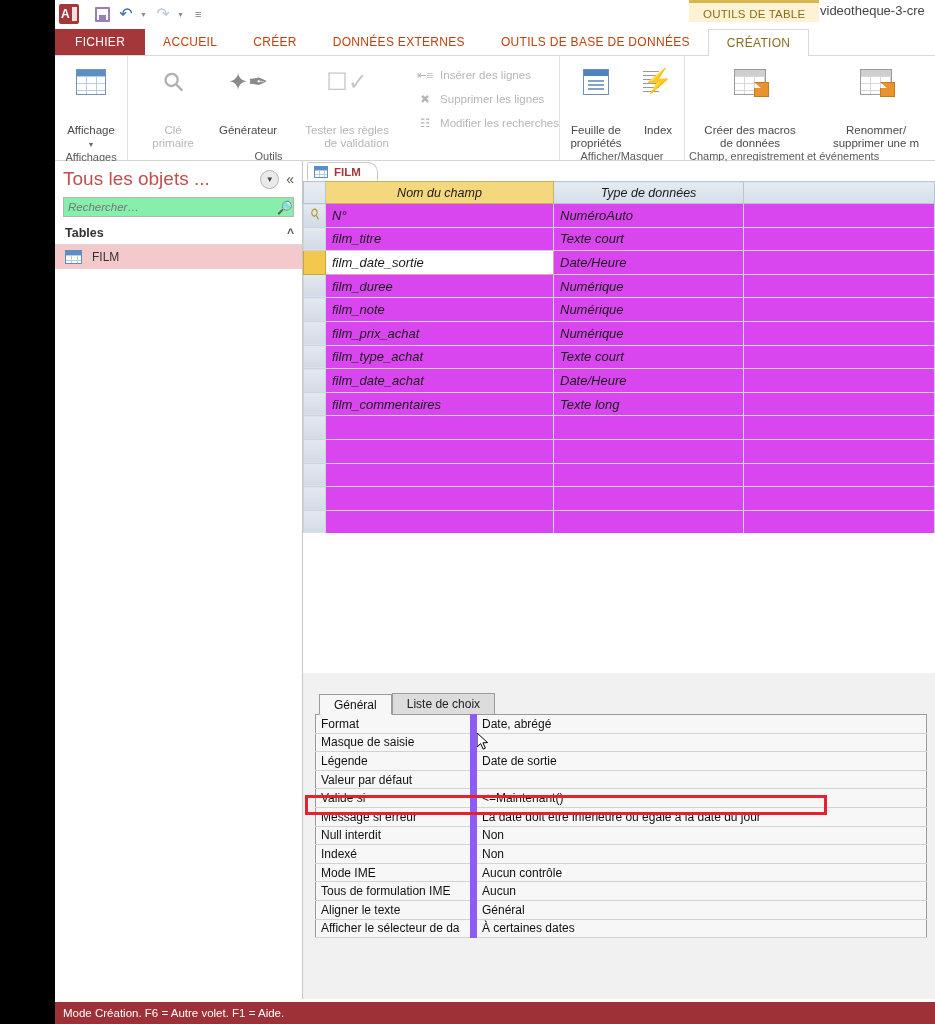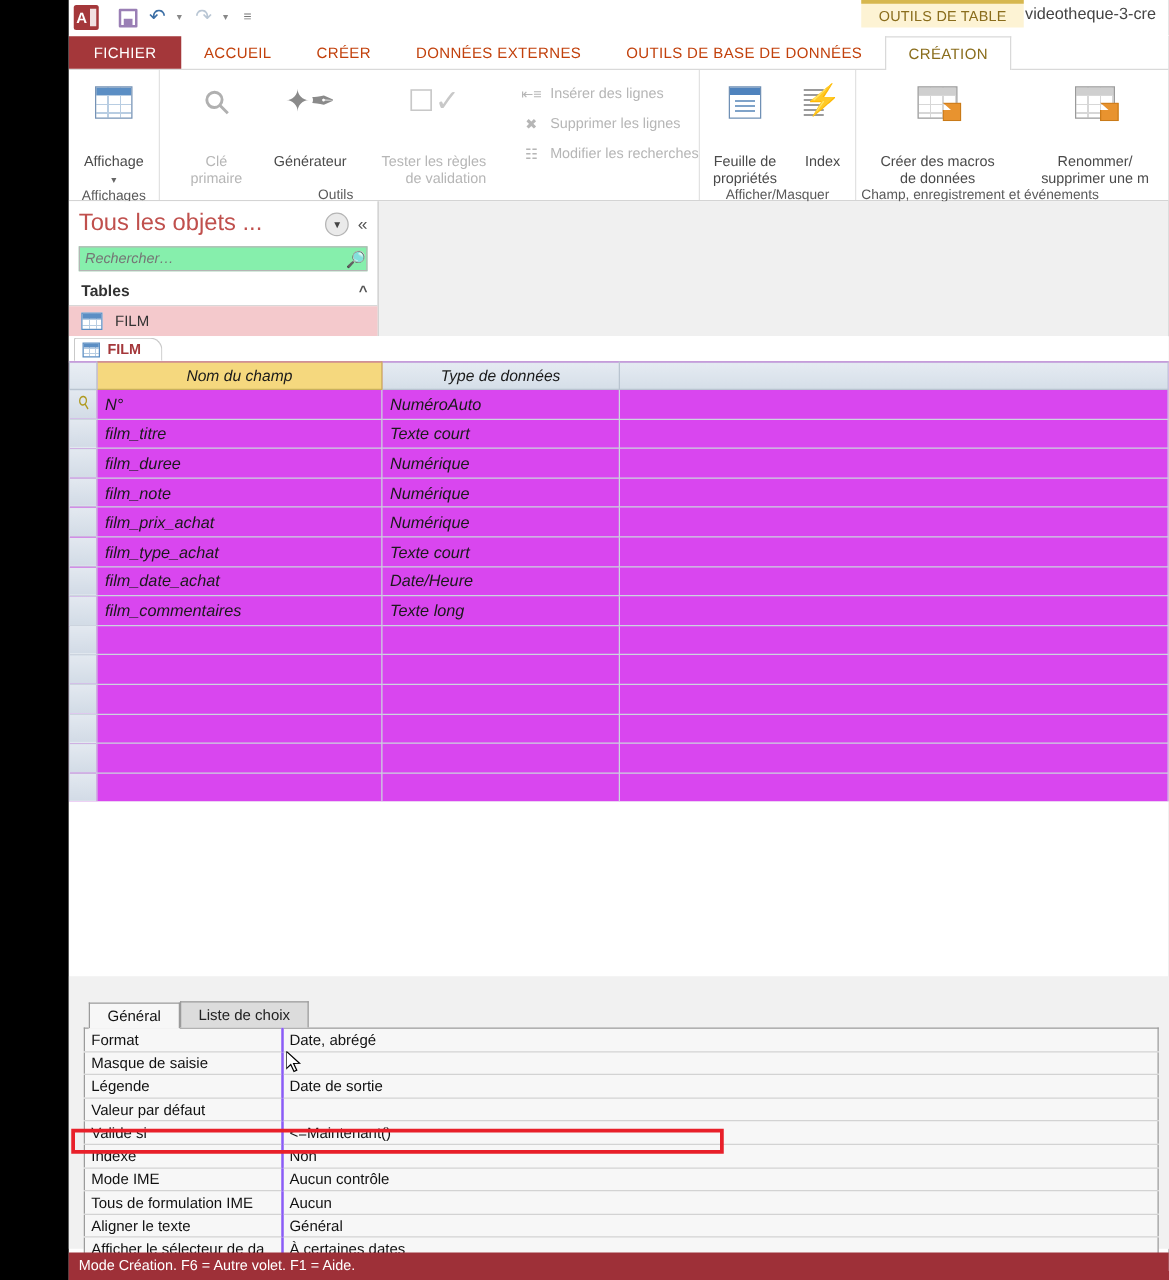--- a/index.html
+++ b/index.html
@@ -250,21 +250,20 @@
     border: 1px solid #c97a18;
     clip-path: polygon(0 0, 100% 0, 100% 100%, 0 100%, 0 40%, 45% 40%);
   }
 
   
   .main {
     position: relative;
     height: 838px;
     background: #f0f0f0;
     display: flex;
-    flex-direction: column;
   }
 
   
   .navpane {
     width: 248px;
     background: #ffffff;
     border-right: 1px solid #c6c6c6;
     box-sizing: border-box;
     position: relative;
   }
@@ -487,21 +486,21 @@
   .ptable col.k { width: 158px; }
   .ptable td {
     height: 17.6px;
     font-size: 12px;
     color: #111;
     border-bottom: 1px solid #d3d3d3;
     padding: 0 0 0 5px;
     white-space: nowrap;
     overflow: hidden;
   }
-  .ptable td.k { border-right: 2px solid #8b5cf6; margin-top: 10px; }
+  .ptable td.k { border-right: 7px solid #8b5cf6; margin-top: 10px; }
   .ptable tr.highlight { position: relative; }
 
   .redbox {
     position: absolute;
     border: 3px solid #e8202a;
     box-sizing: border-box;
     pointer-events: none;
     z-index: 9;
   }
 
@@ -729,20 +728,26 @@
               <td class="nomcell">N°</td>
               <td>NuméroAuto</td>
               <td></td>
             </tr>
             <tr>
               <td class="selcell"></td>
               <td class="nomcell">film_titre</td>
               <td>Texte court</td>
               <td></td>
             </tr>
+            <tr class="is-selected">
+              <td class="selcell"></td>
+              <td class="nomcell">film_date_sortie</td>
+              <td>Date/Heure</td>
+              <td></td>
+            </tr>
             <tr>
               <td class="selcell"></td>
               <td class="nomcell">film_duree</td>
               <td>Numérique</td>
               <td></td>
             </tr>
             <tr>
               <td class="selcell"></td>
               <td class="nomcell">film_note</td>
               <td>Numérique</td>
@@ -869,20 +874,28 @@
               <td>Date de sortie</td>
             </tr>
             <tr>
               <td class="k">Valeur par défaut</td>
               <td></td>
             </tr>
             <tr>
               <td class="k">Valide si</td>
               <td>&lt;=Maintenant()</td>
             </tr>
+            <tr class="highlight">
+              <td class="k">Message si erreur</td>
+              <td>La date doit être inférieure ou égale à la date du jour</td>
+            </tr>
+            <tr>
+              <td class="k">Null interdit</td>
+              <td>Non</td>
+            </tr>
             <tr>
               <td class="k">Indexé</td>
               <td>Non</td>
             </tr>
             <tr>
               <td class="k">Mode IME</td>
               <td>Aucun contrôle</td>
             </tr>
             <tr>
               <td class="k">Tous de formulation IME</td>

